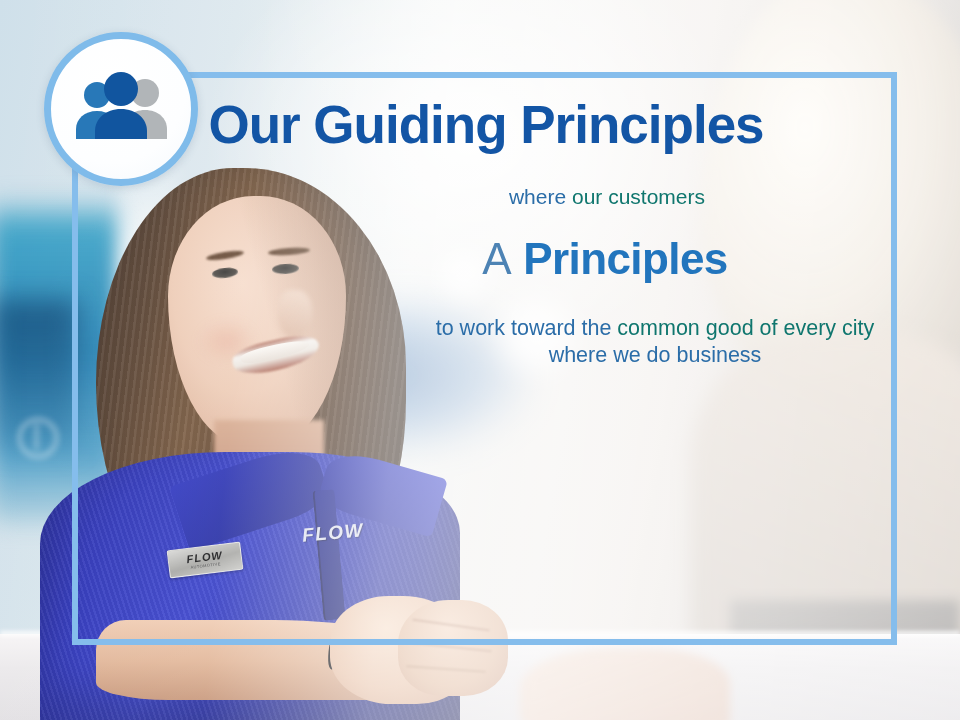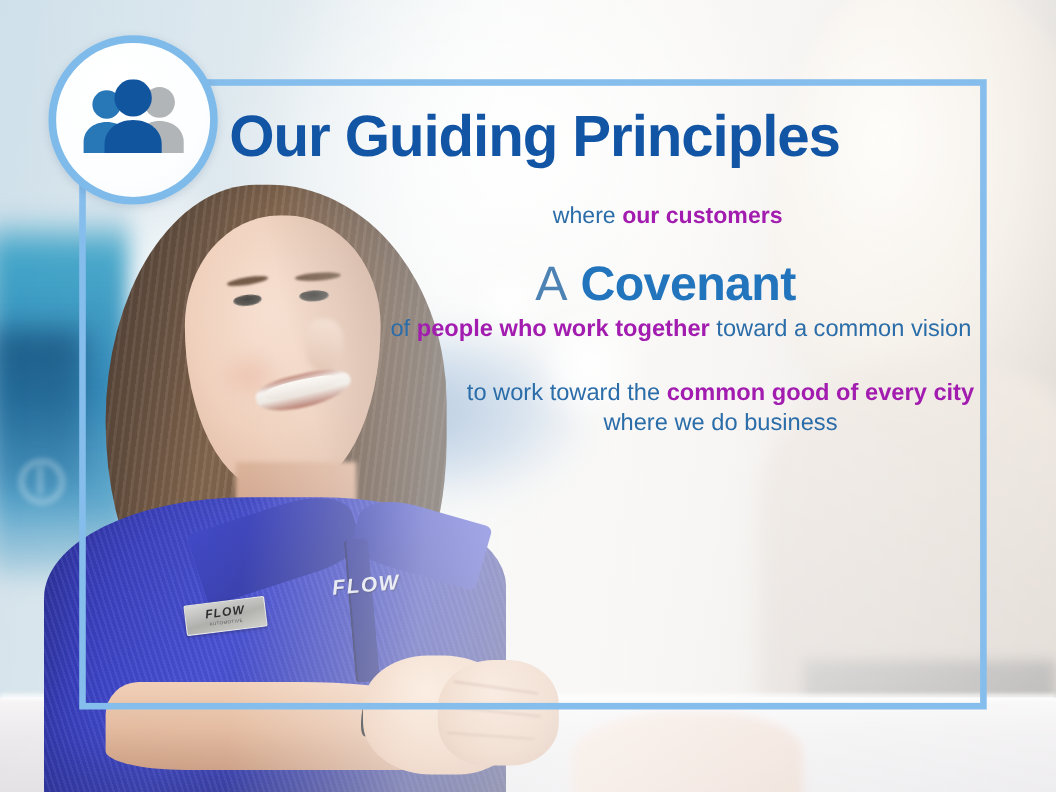--- a/index.html
+++ b/index.html
@@ -423,21 +423,21 @@
     font-weight: bold;
     color: #2275bd;
   }
   .p-desc {
     font-size: 21.5px;
     line-height: 1.25;
     font-weight: normal;
     color: #2b6da8;
     margin-top: 2px;
   }
-  .p-desc b { font-weight: bold; color: #a21caf; }
+  .p-desc b { font-weight: normal; color: #0f766e; }
 
   
   #block-covenant   { margin-top: 0px; }
   #block-covenant .p-desc { font-size: 21px; padding-left: 4px; }
   #block-community  { margin-top: 26px; }
   #block-community .p-desc { padding-left: 28px; }
   #block-commitment { margin-top: 32px; }
   #block-commitment .p-desc { padding-left: 100px; }
 </style>
 </head>
@@ -520,24 +520,21 @@
 
     <div class="p-block" id="block-covenant">
       <div class="p-desc">
         <span>where </span><b>our customers</b>
       </div>
     </div>
 
     <div class="p-block" id="block-community">
       <div class="p-title">
         <span class="p-article">A</span>
-        <span class="p-word">Covenant</span>
-      </div>
-      <div class="p-desc">
-        <span>of </span><b>people who work together</b><span> toward a common vision</span>
+        <span class="p-word">Principles</span>
       </div>
     </div>
 
     <div class="p-block" id="block-commitment">
       <div class="p-desc">
         <span>to work toward the </span><b>common good of every city</b><span> where we do business</span>
       </div>
     </div>
 
   </div>

